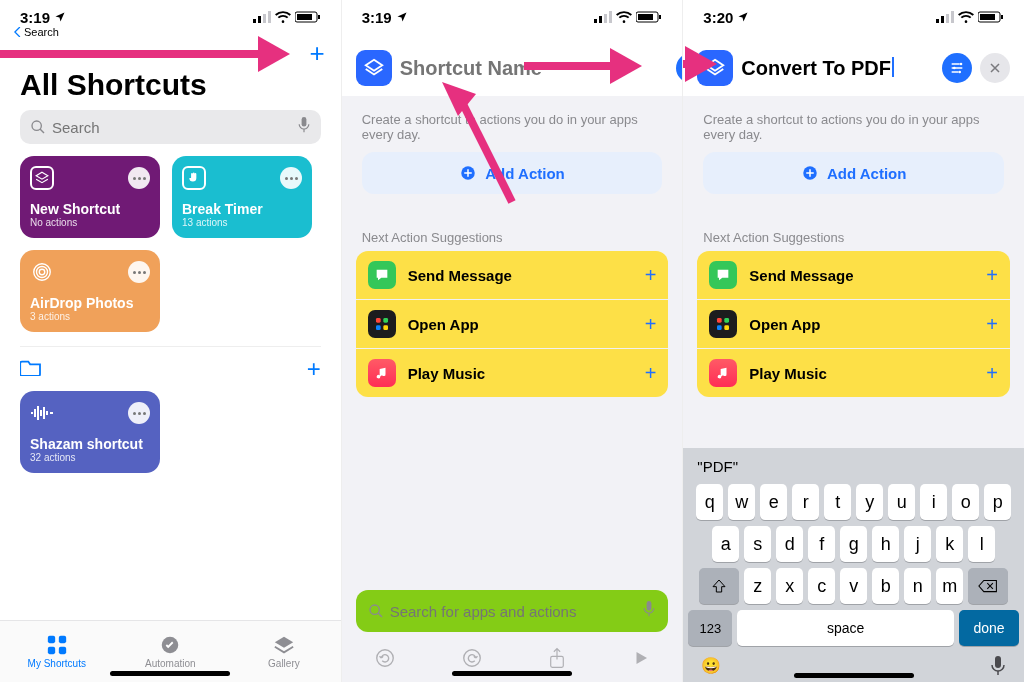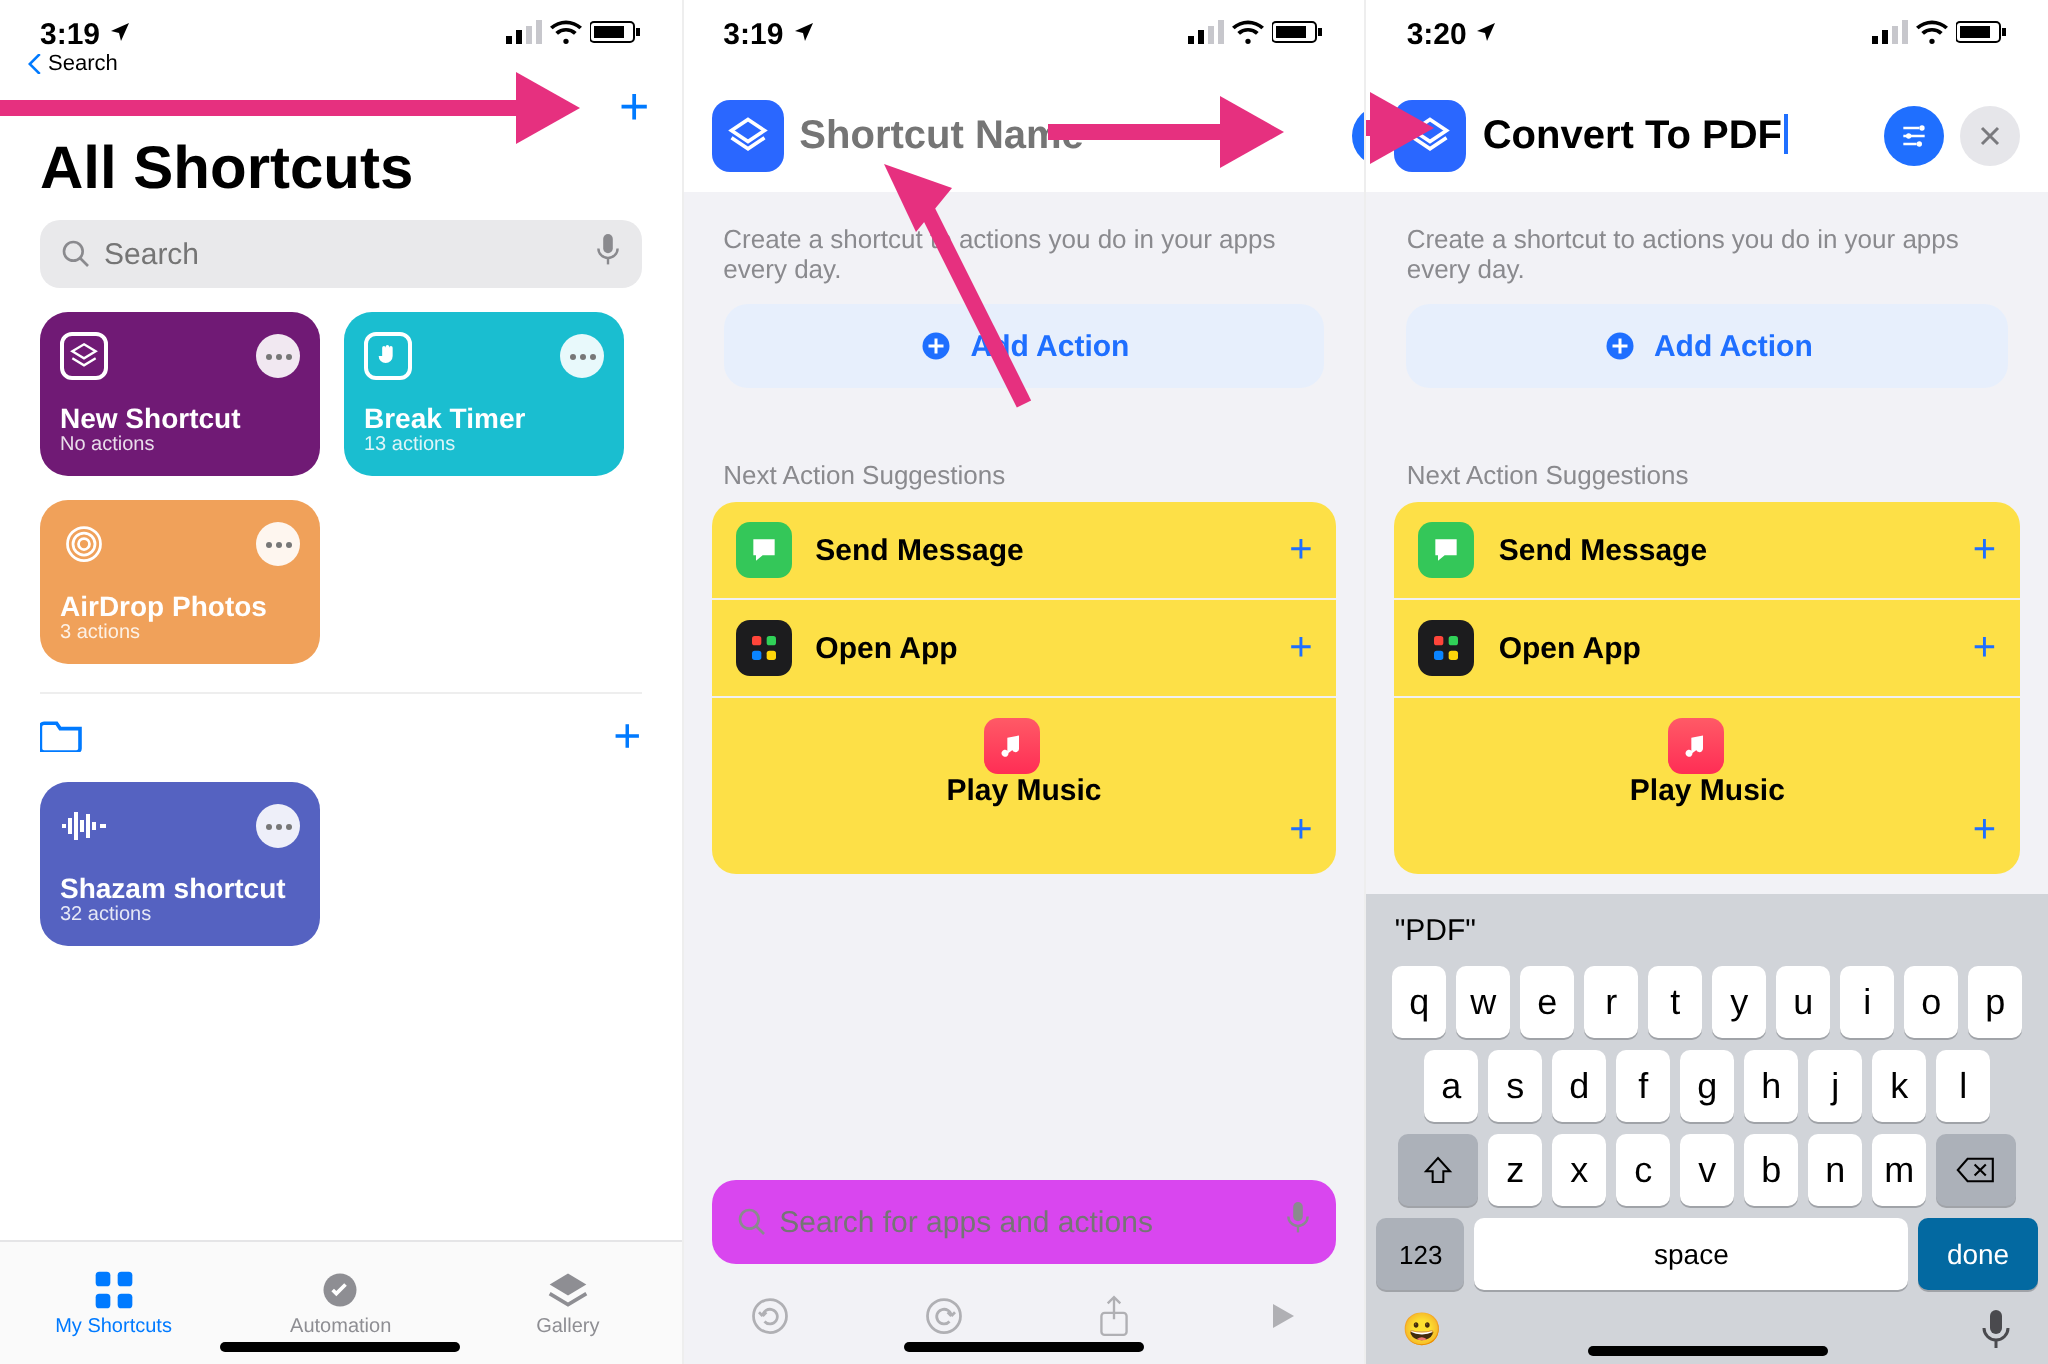--- a/index.html
+++ b/index.html
@@ -40,24 +40,24 @@
   .ed-title-input { flex:1; border:none; outline:none; font-size:20px; font-weight:700; color:#000; background:transparent;}
   .ed-title-input.placeholder { color:#b0b0b4; font-weight:700; }
   .circle-btn { width:30px; height:30px; border-radius:15px; display:flex; align-items:center; justify-content:center; flex:0 0 auto;}
   .circle-blue { background:#1f6fff; color:#fff; }
   .circle-gray { background:#e6e6ea; color:#7a7a7e; }
   .hint { padding: 16px 20px 10px 20px; font-size:13px; color:#8a8a8e;}
   .addaction { margin: 0 20px; background:#e7effc; border-radius:12px; height:42px; display:flex; align-items:center; justify-content:center; gap:8px; color:#1f6fff; font-weight:600; font-size:15px;}
   .section-label { padding: 36px 20px 6px 20px; font-size:13px; color:#8a8a8e; font-weight:500; }
   .sug-list { margin: 0 14px; background:#fde047; border-radius:12px; overflow:hidden; }
   .sug-item { display:flex; align-items:center; padding: 10px 12px; border-bottom:1px solid #f0f0f2; font-size:15px; font-weight:600; color:#000; }
-  .sug-item:last-child { border-bottom:none;flex-direction:column;}
+  .sug-item:last-child { border-bottom:none;}
   .sug-icon { width:28px; height:28px; border-radius:7px; margin-right:12px; display:flex; align-items:center; justify-content:center; }
   .sug-plus { margin-left:auto; color:#1f6fff; font-size:20px; font-weight:400;}
-  .bottom-search { position:absolute; bottom:50px; left:14px; right:14px; background:#d946ef; border-radius:12px; height:42px; display:flex; align-items:center; padding:0 12px; color:#8a8a8e;}
+  .bottom-search { position:absolute; bottom:50px; left:14px; right:14px; background:#84cc16; border-radius:12px; height:42px; display:flex; align-items:center; padding:0 12px; color:#8a8a8e;}
   .bottom-search input { flex:1; background:transparent; border:none; outline:none; font-size:15px; padding-left:6px;}
   .editor-toolbar { position:absolute; bottom:0; left:0; right:0; height:44px; background:#f2f2f6; display:flex; align-items:center; justify-content:space-around; color:#b0b0b4;}
   .home-indicator { position:absolute; bottom:6px; left:50%; transform:translateX(-50%); width:120px; height:5px; border-radius:3px; background:#000;}
   
   .arrow { position:absolute; z-index:50; }
   .arrow-line { position:absolute; background:#e6307f; height:8px; }
   .arrow-head { position:absolute; width:0; height:0; border-top:18px solid transparent; border-bottom:18px solid transparent; border-left:32px solid #e6307f; }
   
   .keyboard { position:absolute; bottom:0; left:0; right:0; background:#d1d4d9; padding-top:6px;}
   .suggestbar { display:flex; justify-content:flex-start; padding: 4px 14px 6px 14px; font-size:15px;}

